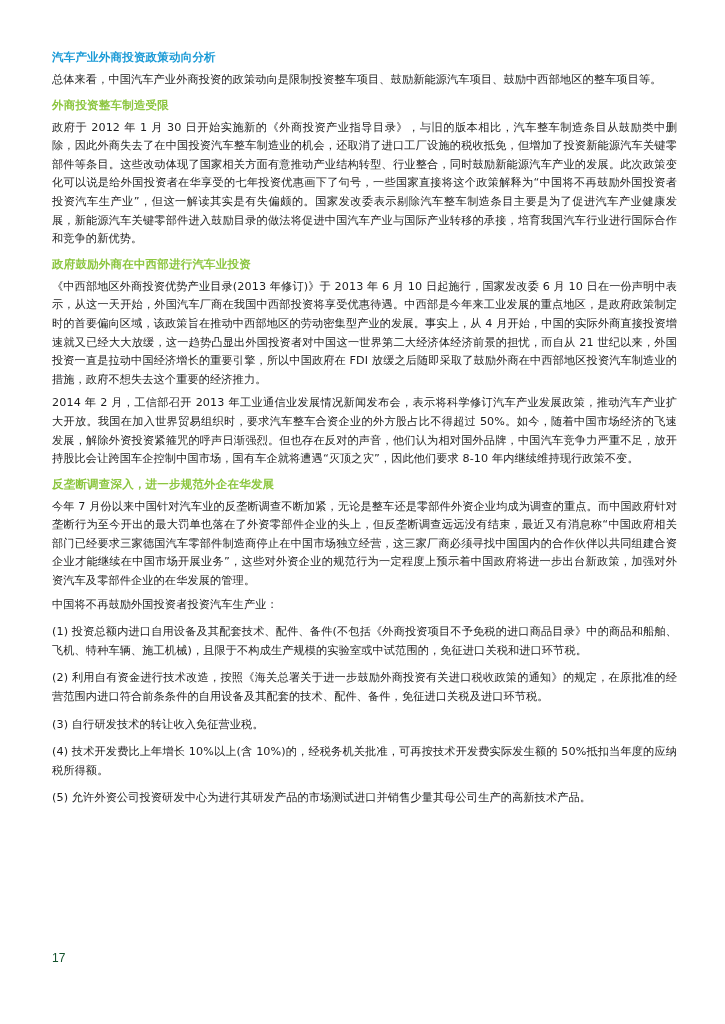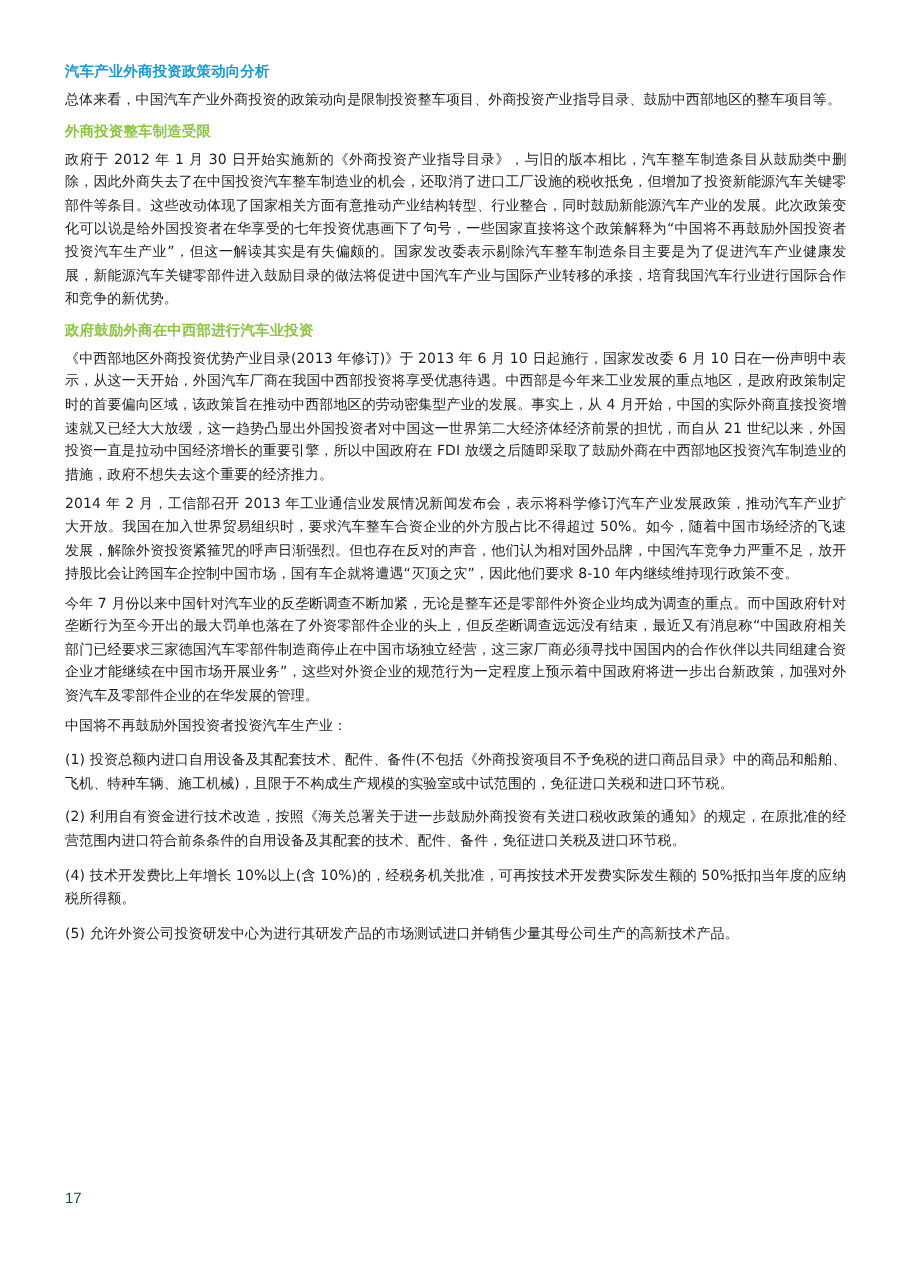--- a/index.html
+++ b/index.html
@@ -23,32 +23,34 @@
     .pagenum {
       position: absolute; left: 52px; top: 951px; font-size: 12px;
       font-family: "Liberation Sans", sans-serif; color: #14532d;
     }
   </style>
 </head>
 <body>
 
 <div class="page">
   <div class="h blue">汽车产业外商投资政策动向分析</div>
-  <div class="p">总体来看，中国汽车产业外商投资的政策动向是限制投资整车项目、外商投资产业指导目录、鼓励中西部地区的整车项目等。</div>
+  <div class="p">总体来看，中国汽车产业外商投资的政策动向是限制投资整车项目、鼓励新能源汽车项目、鼓励中西部地区的整车项目等。</div>
 
   <div class="h green">外商投资整车制造受限</div>
   <div class="p">政府于 2012 年 1 月 30 日开始实施新的《外商投资产业指导目录》，与旧的版本相比，汽车整车制造条目从鼓励类中删除，因此外商失去了在中国投资汽车整车制造业的机会，还取消了进口工厂设施的税收抵免，但增加了投资新能源汽车关键零部件等条目。这些改动体现了国家相关方面有意推动产业结构转型、行业整合，同时鼓励新能源汽车产业的发展。此次政策变化可以说是给外国投资者在华享受的七年投资优惠画下了句号，一些国家直接将这个政策解释为“中国将不再鼓励外国投资者投资汽车生产业”，但这一解读其实是有失偏颇的。国家发改委表示剔除汽车整车制造条目主要是为了促进汽车产业健康发展，新能源汽车关键零部件进入鼓励目录的做法将促进中国汽车产业与国际产业转移的承接，培育我国汽车行业进行国际合作和竞争的新优势。</div>
 
   <div class="h green">政府鼓励外商在中西部进行汽车业投资</div>
   <div class="p">《中西部地区外商投资优势产业目录(2013 年修订)》于 2013 年 6 月 10 日起施行，国家发改委 6 月 10 日在一份声明中表示，从这一天开始，外国汽车厂商在我国中西部投资将享受优惠待遇。中西部是今年来工业发展的重点地区，是政府政策制定时的首要偏向区域，该政策旨在推动中西部地区的劳动密集型产业的发展。事实上，从 4 月开始，中国的实际外商直接投资增速就又已经大大放缓，这一趋势凸显出外国投资者对中国这一世界第二大经济体经济前景的担忧，而自从 21 世纪以来，外国投资一直是拉动中国经济增长的重要引擎，所以中国政府在 FDI 放缓之后随即采取了鼓励外商在中西部地区投资汽车制造业的措施，政府不想失去这个重要的经济推力。</div>
 
   <div class="p">2014 年 2 月，工信部召开 2013 年工业通信业发展情况新闻发布会，表示将科学修订汽车产业发展政策，推动汽车产业扩大开放。我国在加入世界贸易组织时，要求汽车整车合资企业的外方股占比不得超过 50%。如今，随着中国市场经济的飞速发展，解除外资投资紧箍咒的呼声日渐强烈。但也存在反对的声音，他们认为相对国外品牌，中国汽车竞争力严重不足，放开持股比会让跨国车企控制中国市场，国有车企就将遭遇“灭顶之灾”，因此他们要求 8-10 年内继续维持现行政策不变。</div>
 
+  <div class="h green">反垄断调查深入，进一步规范外企在华发展</div>
   <div class="p">今年 7 月份以来中国针对汽车业的反垄断调查不断加紧，无论是整车还是零部件外资企业均成为调查的重点。而中国政府针对垄断行为至今开出的最大罚单也落在了外资零部件企业的头上，但反垄断调查远远没有结束，最近又有消息称“中国政府相关部门已经要求三家德国汽车零部件制造商停止在中国市场独立经营，这三家厂商必须寻找中国国内的合作伙伴以共同组建合资企业才能继续在中国市场开展业务”，这些对外资企业的规范行为一定程度上预示着中国政府将进一步出台新政策，加强对外资汽车及零部件企业的在华发展的管理。</div>
 
   <div class="p item">中国将不再鼓励外国投资者投资汽车生产业：</div>
   <div class="p item">(1) 投资总额内进口自用设备及其配套技术、配件、备件(不包括《外商投资项目不予免税的进口商品目录》中的商品和船舶、飞机、特种车辆、施工机械)，且限于不构成生产规模的实验室或中试范围的，免征进口关税和进口环节税。</div>
   <div class="p item">(2) 利用自有资金进行技术改造，按照《海关总署关于进一步鼓励外商投资有关进口税收政策的通知》的规定，在原批准的经营范围内进口符合前条条件的自用设备及其配套的技术、配件、备件，免征进口关税及进口环节税。</div>
+  <div class="p item">(3) 自行研发技术的转让收入免征营业税。</div>
   <div class="p item">(4) 技术开发费比上年增长 10%以上(含 10%)的，经税务机关批准，可再按技术开发费实际发生额的 50%抵扣当年度的应纳税所得额。</div>
   <div class="p item">(5) 允许外资公司投资研发中心为进行其研发产品的市场测试进口并销售少量其母公司生产的高新技术产品。</div>
 </div>
 
 <div class="pagenum">17</div>
 
 </body></html>

